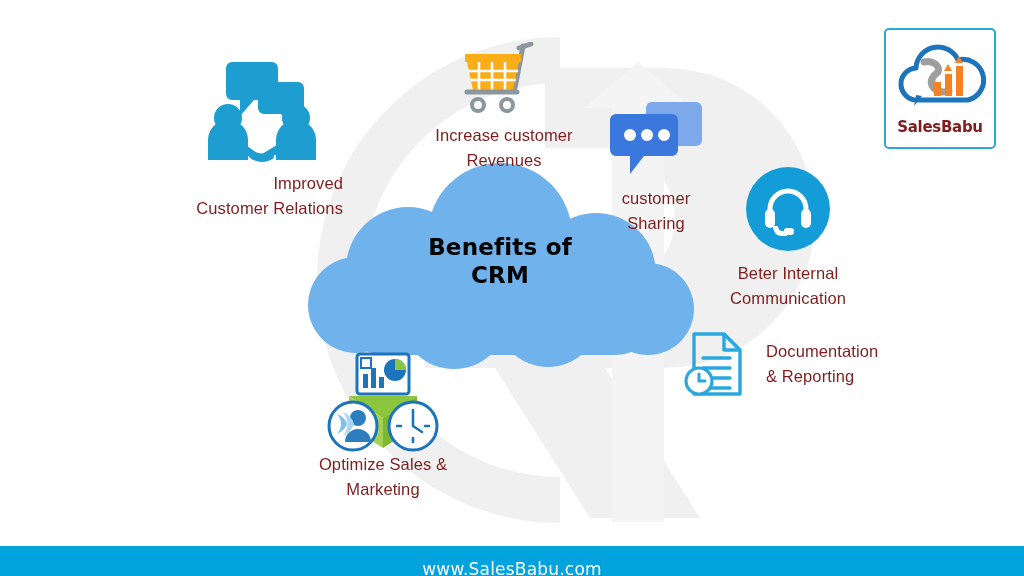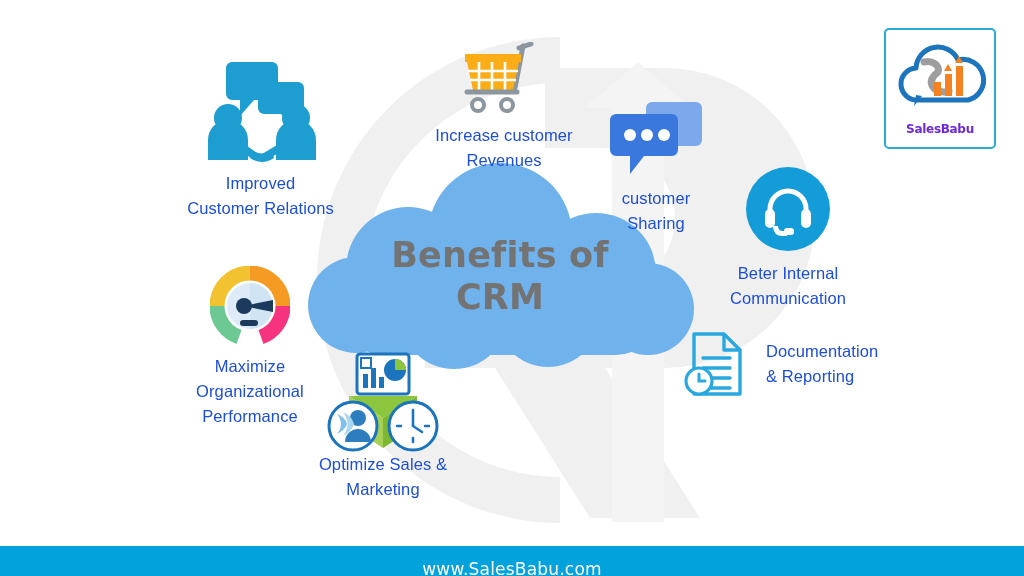--- a/index.html
+++ b/index.html
@@ -15,50 +15,50 @@
   }
   
   #watermark{
     position:absolute;left:0;top:0;width:1024px;height:576px;
     z-index:0;pointer-events:none;
   }
   
   .node{position:absolute;z-index:3;}
   .node .icon{display:block;margin:0 auto;}
   .label{
-    color:#1d4ed8;
+    color:#7f1d1d;
     font-size:16.5px;
     line-height:1.50;
     text-align:center;
     white-space:pre-line;
     letter-spacing:.1px;
     font-weight:400;
   }
   
   #cloud{
     position:absolute;left:304px;top:163px;width:392px;height:206px;z-index:2;
   }
   #cloud-text{
     position:absolute;left:304px;top:234px;width:392px;
-    z-index:4;text-align:center;color:#737373;
+    z-index:4;text-align:center;color:#000000;
     font-family:"DejaVu Sans", sans-serif;
-    font-weight:700;font-size:35px;line-height:1.20;
+    font-weight:700;font-size:23px;line-height:1.20;
     text-shadow:0 1px 0 rgba(120,170,225,.35);
     white-space:pre-line;
     letter-spacing:.2px;
   }
   
   #logo-box{
     position:absolute;left:884px;top:28px;width:108px;height:117px;
     border:2px solid #29ABD4;border-radius:5px;background:#ffffff;
     z-index:5;
   }
   #logo-word{
     position:absolute;left:0;right:0;bottom:11px;text-align:center;
-    color:#6d28d9;font-size:12px;font-weight:700;
+    color:#7f1d1d;font-size:15px;font-weight:700;
     font-family:"DejaVu Sans", sans-serif;letter-spacing:-.3px;
   }
   
   #footer{
     position:absolute;left:0;top:546px;width:1024px;height:46px;
     background:#02A2DC;z-index:6;
     display:flex;align-items:center;justify-content:center;
   }
   #footer-text{
     color:#ffffff;font-size:17px;letter-spacing:.2px;
@@ -106,21 +106,21 @@
         <path d="M62 24 h34 a6 6 0 0 1 6 6 v20 a6 6 0 0 1 -6 6 h-6 v12 l-11 -12 h-17 a6 6 0 0 1 -6 -6 v-20 a6 6 0 0 1 6 -6z"></path>
         <circle cx="26" cy="60" r="14"></circle>
         <circle cx="94" cy="60" r="14"></circle>
         <path d="M6 82 a20 20 0 0 1 40 0 v20 h-40z"></path>
         <path d="M74 82 a20 20 0 0 1 40 0 v20 h-40z"></path>
         <path d="M40 84 l16 12 l-4 6 l-18 -12z"></path>
         <path d="M80 84 l-20 12 l4 6 l22 -12z"></path>
         <path d="M50 92 q10 7 20 0 l2 8 q-12 8 -24 0z"></path>
       </g>
     </svg>
-    <div class="label" style="margin-top:8px;">Improved
+    <div class="label" style="margin-top:8px;text-align:right;">Improved
 Customer Relations</div>
   </div>
 
   <div class="node" style="left:418px;top:42px;width:172px;">
     <svg class="icon" width="86" height="72" viewBox="0 0 86 72">
       <path d="M58 6 l12 -4" stroke="#8C969E" stroke-width="5" stroke-linecap="round" fill="none"></path>
       <path d="M62 4 l-8 42" stroke="#8C969E" stroke-width="5" stroke-linecap="round" fill="none"></path>
       <g fill="#FBAD18">
         <rect x="4" y="12" width="56" height="8"></rect>
         <path d="M6 20 h52 l-6 28 h-40z"></path>
@@ -214,38 +214,20 @@
       <circle cx="86" cy="74" r="24" fill="#FFFFFF" stroke="#1C75BC" stroke-width="3"></circle>
       <g stroke="#1C75BC" stroke-width="2.6" stroke-linecap="round">
         <path d="M86 58 v4 M86 86 v4 M70 74 h4 M98 74 h4"></path>
         <path d="M86 74 l0 -11 M86 74 l9 6"></path>
       </g>
     </svg>
     <div class="label" style="">Optimize Sales &amp;
 Marketing</div>
   </div>
 
-  <div class="node" style="left:172px;top:266px;width:156px;">
-    <svg class="icon" width="80" height="80" viewBox="0 0 80 80">
-      <g fill="none" stroke-width="15">
-        <path d="M40 7 A33 33 0 0 0 7 40" stroke="#F2C230"></path>
-        <path d="M40 7 A33 33 0 0 1 73 40" stroke="#F59B24"></path>
-        <path d="M73 40 A33 33 0 0 1 51 71" stroke="#F5337F"></path>
-        <path d="M7 40 A33 33 0 0 0 29 71" stroke="#6DC993"></path>
-      </g>
-      <circle cx="40" cy="40" r="23" fill="#DCEBF7"></circle>
-      <path d="M40 17 a23 23 0 0 1 0 46z" fill="#C9DEF0" opacity=".55"></path>
-      <path d="M33 40 l30 -6 v12z" fill="#1B3A5C"></path>
-      <circle cx="34" cy="40" r="8" fill="#1B3A5C"></circle>
-      <rect x="30" y="54" width="18" height="6" rx="3" fill="#1B3A5C"></rect>
-    </svg>
-    <div class="label" style="margin-top:8px;">Maximize
-Organizational
-Performance</div>
-  </div>
 
   <div id="logo-box">
     <svg width="104" height="78" viewBox="0 0 104 78" style="display:block;margin:6px auto 0;">
       <path d="M30 64 a16 16 0 0 1 -2 -32 a22 22 0 0 1 42 -8 a18 18 0 0 1 10 40z" fill="none" stroke="#1C75BC" stroke-width="5" stroke-linejoin="round"></path>
       <path d="M34 60 l-8 10 l2 -11z" fill="#1C75BC"></path>
       <path d="M36 26 a11 8 0 0 1 14 10 q-10 8 -5 15 a12 9 0 0 0 16 4" fill="none" stroke="#9E9E9E" stroke-width="7" stroke-linecap="round"></path>
       <g fill="#F58220">
         <rect x="46" y="46" width="7" height="14"></rect>
         <rect x="57" y="38" width="7" height="22"></rect>
         <rect x="68" y="30" width="7" height="30"></rect>

